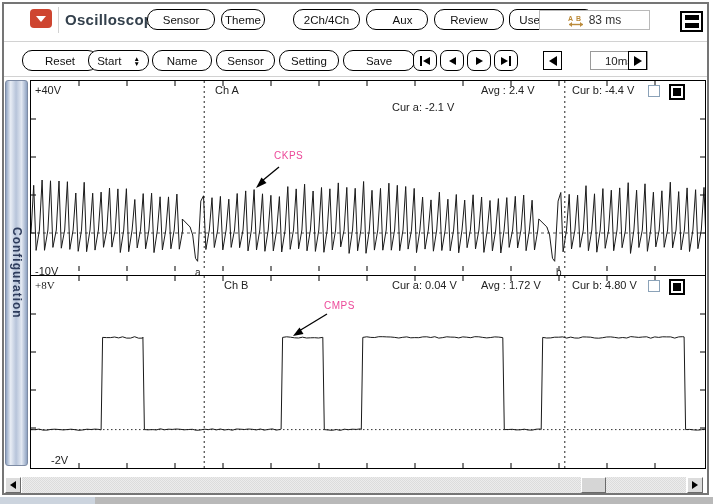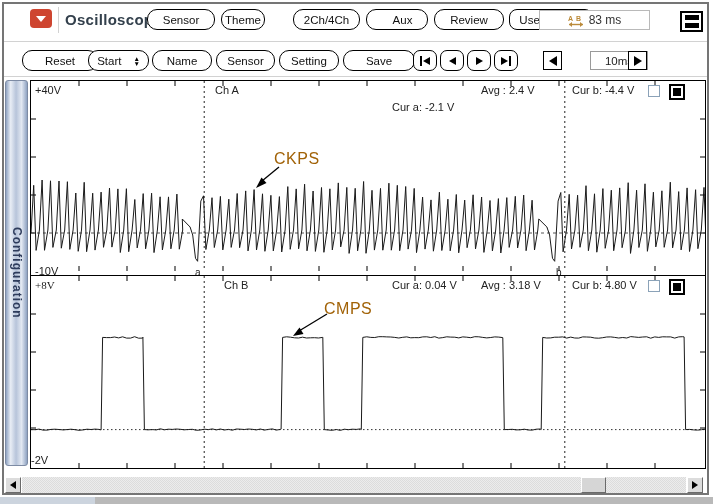--- a/index.html
+++ b/index.html
@@ -35,21 +35,21 @@
   
   .config-bar { position:absolute; left:5px; top:80px; width:23px; height:386px; border:1px solid #7d8ba4; border-radius:3px;
     background:linear-gradient(90deg,#8fa3c2 0%,#e8edf5 22%,#b7c4da 48%,#e2e8f2 74%,#8fa3c2 100%);
     display:flex; align-items:center; justify-content:center; }
   .config-bar span { writing-mode:vertical-rl; font-size:12px; font-weight:600; color:#2e3c5c; letter-spacing:1px; }
 
   
   .panel { position:absolute; left:30px; width:676px; border:1px solid #000; background:#fff; }
   .panel svg { position:absolute; left:0; top:0; }
   .plabel { position:absolute; font-size:11px; color:#222; white-space:nowrap; }
-  .ann { position:absolute; font-size:16px; color:#a16207; letter-spacing:0.5px; }
+  .ann { position:absolute; font-size:10px; color:#ec4899; letter-spacing:0.5px; }
   .chk { position:absolute; width:12px; height:12px; border:1.6px solid #8ba2b8; background:#fff; }
   .blk { position:absolute; width:16px; height:16px; border:2px solid #000; background:#fff; padding:2px; }
   .blk div { width:100%; height:100%; background:#000; }
 
   
   .hscroll-track { position:absolute; left:22px; top:477px; width:664px; height:16px; background:#ececec;
     background-image:linear-gradient(45deg,#dcdcdc 25%,transparent 25%,transparent 75%,#dcdcdc 75%),
                      linear-gradient(45deg,#dcdcdc 25%,transparent 25%,transparent 75%,#dcdcdc 75%);
     background-size:2px 2px; background-position:0 0,1px 1px; }
   .scroll-btn { position:absolute; top:477px; width:16px; height:16px; background:#dcdcdc; border:1px solid; border-color:#fff #6a6a6a #6a6a6a #fff; display:flex; align-items:center; justify-content:center; }
@@ -258,27 +258,27 @@
       <line x1="0" y1="153.6" x2="674" y2="153.6" stroke="#333" stroke-width="1" stroke-dasharray="1.5,2.5"></line>
       <path d="M0,153.6 L4,153.7 L8,153.1 L12,154.1 L16,154.1 L20,153.4 L24,153.2 L28,153.5 L32,153.9 L36,153.6 L40,153.2 L44,153.7 L48,154.3 L52,153.9 L56,153.2 L60,153.5 L64,153.1 L68,153.4 L70.1,153.9 L71.6,61.4 L75.596,61.6 L79.596,61.6 L83.596,61.0 L87.596,61.9 L91.596,60.8 L95.596,62.1 L99.596,62.1 L103.596,60.7 L107.596,62.2 L111.596,62.1 L111.9,61.2 L113.4,153.6 L117.38399999999999,153.8 L121.38399999999999,153.6 L125.38399999999999,153.9 L129.384,152.8 L133.384,153.8 L137.384,153.2 L141.384,153.4 L145.384,153.0 L149.384,153.3 L153.384,153.8 L157.384,153.5 L161.384,153.3 L165.384,154.3 L169.384,154.0 L173.384,153.2 L177.384,153.6 L181.384,152.9 L185.384,153.9 L189.384,153.0 L193.384,154.0 L197.384,153.4 L201.384,154.2 L205.384,153.0 L209.384,153.2 L213.384,153.5 L217.384,153.0 L221.384,153.3 L225.384,153.9 L229.384,153.0 L233.384,154.1 L237.384,153.4 L241.384,152.9 L245.384,154.1 L249.384,153.4 L250.1,153.1 L251.6,61.4 L255.554,60.8 L259.554,61.2 L263.554,61.8 L267.554,62.0 L271.554,61.2 L275.554,62.0 L279.554,61.8 L283.554,61.7 L287.554,62.0 L291.554,61.4 L291.8,61.2 L293.3,153.6 L297.342,154.0 L301.342,154.3 L305.342,153.5 L309.342,154.4 L313.342,153.2 L317.342,153.7 L321.342,153.2 L325.342,153.4 L329.342,152.9 L330.3,153.5 L331.8,61.4 L335.76000000000005,60.8 L339.76000000000005,61.4 L343.76000000000005,61.5 L347.76000000000005,60.7 L351.76000000000005,60.7 L355.76000000000005,60.9 L359.76000000000005,61.0 L363.76000000000005,61.4 L367.76000000000005,62.0 L371.76000000000005,61.3 L375.76000000000005,60.9 L379.76000000000005,61.8 L383.76000000000005,61.6 L387.76000000000005,61.7 L391.76000000000005,60.9 L395.76000000000005,60.8 L399.76000000000005,61.5 L403.76000000000005,60.7 L407.76000000000005,62.1 L411.76000000000005,61.6 L415.76000000000005,60.8 L419.76000000000005,61.1 L423.76000000000005,61.2 L427.76000000000005,61.9 L431.76000000000005,60.9 L435.76000000000005,61.2 L439.76000000000005,61.7 L443.76000000000005,60.7 L447.76000000000005,60.8 L451.76000000000005,61.4 L455.76000000000005,61.9 L459.76000000000005,61.5 L463.76000000000005,60.9 L467.76000000000005,61.1 L471.76000000000005,61.6 L471.8,61.9 L473.3,153.6 L477.29999999999995,153.5 L481.29999999999995,153.3 L485.29999999999995,153.9 L489.29999999999995,153.8 L493.29999999999995,153.2 L497.29999999999995,154.0 L501.29999999999995,154.1 L505.29999999999995,153.2 L509.29999999999995,153.0 L510.2,153.5 L511.7,61.4 L515.7180000000001,62.0 L519.7180000000001,61.9 L523.7180000000001,61.2 L527.7180000000001,61.2 L531.7180000000001,60.9 L535.7180000000001,62.1 L539.7180000000001,61.1 L543.7180000000001,62.0 L547.7180000000001,62.1 L551.7180000000001,60.9 L555.7180000000001,61.0 L559.7180000000001,61.2 L563.7180000000001,62.0 L567.7180000000001,62.2 L571.7180000000001,61.7 L575.7180000000001,61.0 L579.7180000000001,60.9 L583.7180000000001,61.4 L587.7180000000001,62.0 L591.7180000000001,61.5 L595.7180000000001,62.0 L599.7180000000001,60.6 L603.7180000000001,61.0 L607.7180000000001,61.4 L611.7180000000001,61.0 L615.7180000000001,60.8 L619.7180000000001,62.2 L623.7180000000001,60.9 L627.7180000000001,61.4 L631.7180000000001,60.8 L635.7180000000001,60.9 L639.7180000000001,60.9 L643.7180000000001,62.1 L647.7180000000001,60.9 L651.7180000000001,60.7 L653.1,60.9 L654.6,153.6 L658.606,153.4 L662.606,153.9 L666.606,154.1 L670.606,153.7 L674.0,153.2" fill="none" stroke="#1a1a1a" stroke-width="1"></path>
       <line x1="173.21800000000002" y1="0" x2="173.21800000000002" y2="192" stroke="#222" stroke-width="1" stroke-dasharray="2,3"></line>
       <line x1="533.808" y1="0" x2="533.808" y2="192" stroke="#222" stroke-width="1" stroke-dasharray="2,3"></line>
       <line x1="296" y1="38" x2="268" y2="55" stroke="#000" stroke-width="1.3"></line>
       <polygon points="262,60 268.5,51.5 272.5,58" fill="#000"></polygon>
     </svg>
   <span class="plabel" style="left:4px;top:3px;font-family:Liberation Serif, serif;">+8V</span>
   <span class="plabel" style="left:193px;top:3px;">Ch B</span>
   <span class="plabel" style="left:361px;top:3px;"><span>Cur a:</span> <span>0.04 V</span></span>
-  <span class="plabel" style="left:450px;top:3px;"><span>Avg :</span> <span>3.18 V</span></span>
+  <span class="plabel" style="left:450px;top:3px;"><span>Avg :</span> <span>1.72 V</span></span>
   <span class="plabel" style="left:541px;top:3px;"><span>Cur b:</span> <span>4.80 V</span></span>
   <div class="chk" style="left:617px;top:4px;"></div>
   <div class="blk" style="left:638px;top:3px;">
       <div></div>
     </div>
-  <span class="plabel" style="left:0;bottom:2px;text-align:right;">-2V</span>
+  <span class="plabel" style="left:20px;bottom:2px;text-align:right;">-2V</span>
   <div class="ann" style="left:293px;top:24px;">CMPS</div>
 </div>
 
 <div class="scroll-btn" style="left:5px;">
     <div class="mini-tri-l"></div>
   </div>
 <div class="hscroll-track"></div>
 <div class="scroll-thumb"></div>
 <div class="scroll-btn" style="left:687px;">
     <div class="mini-tri-r"></div>

